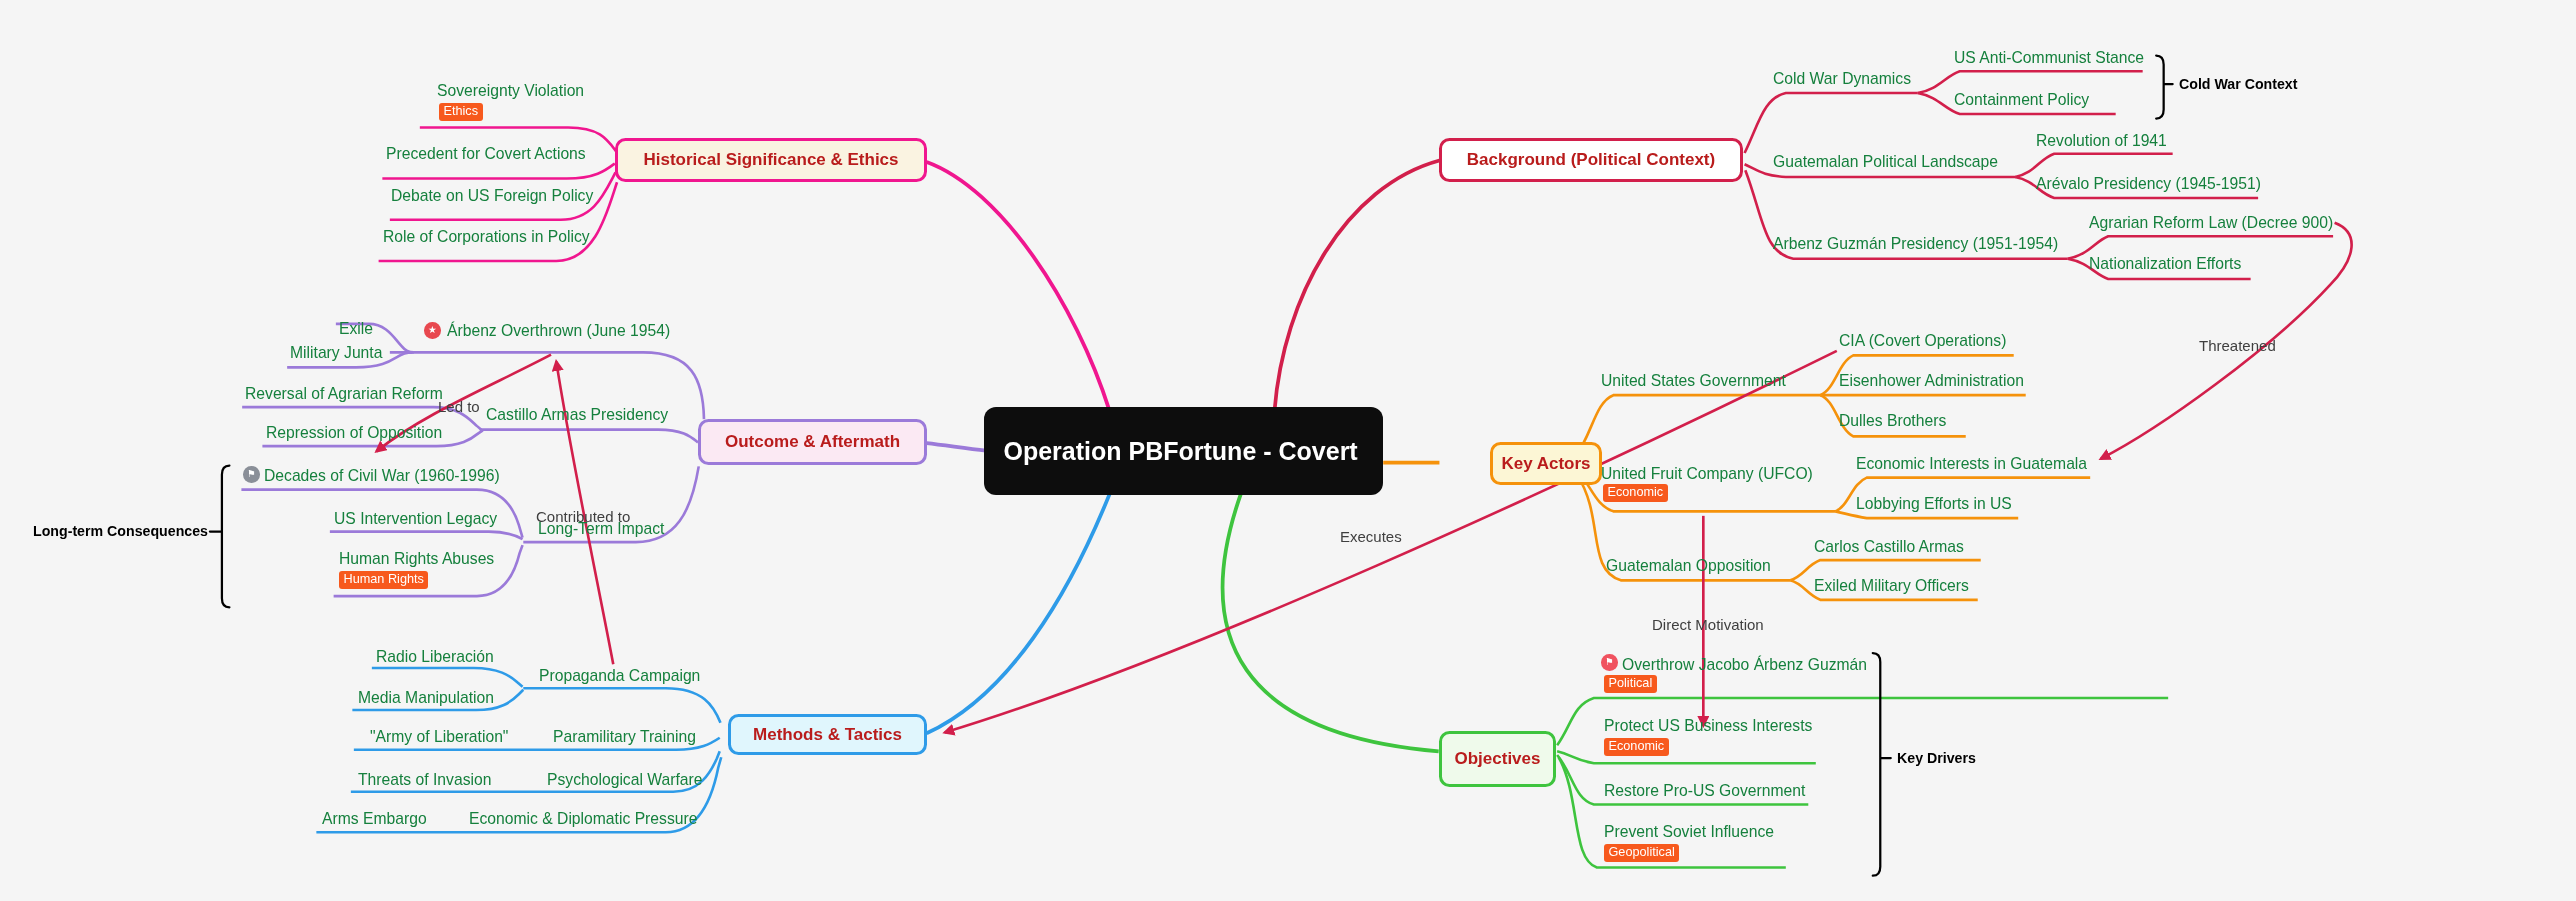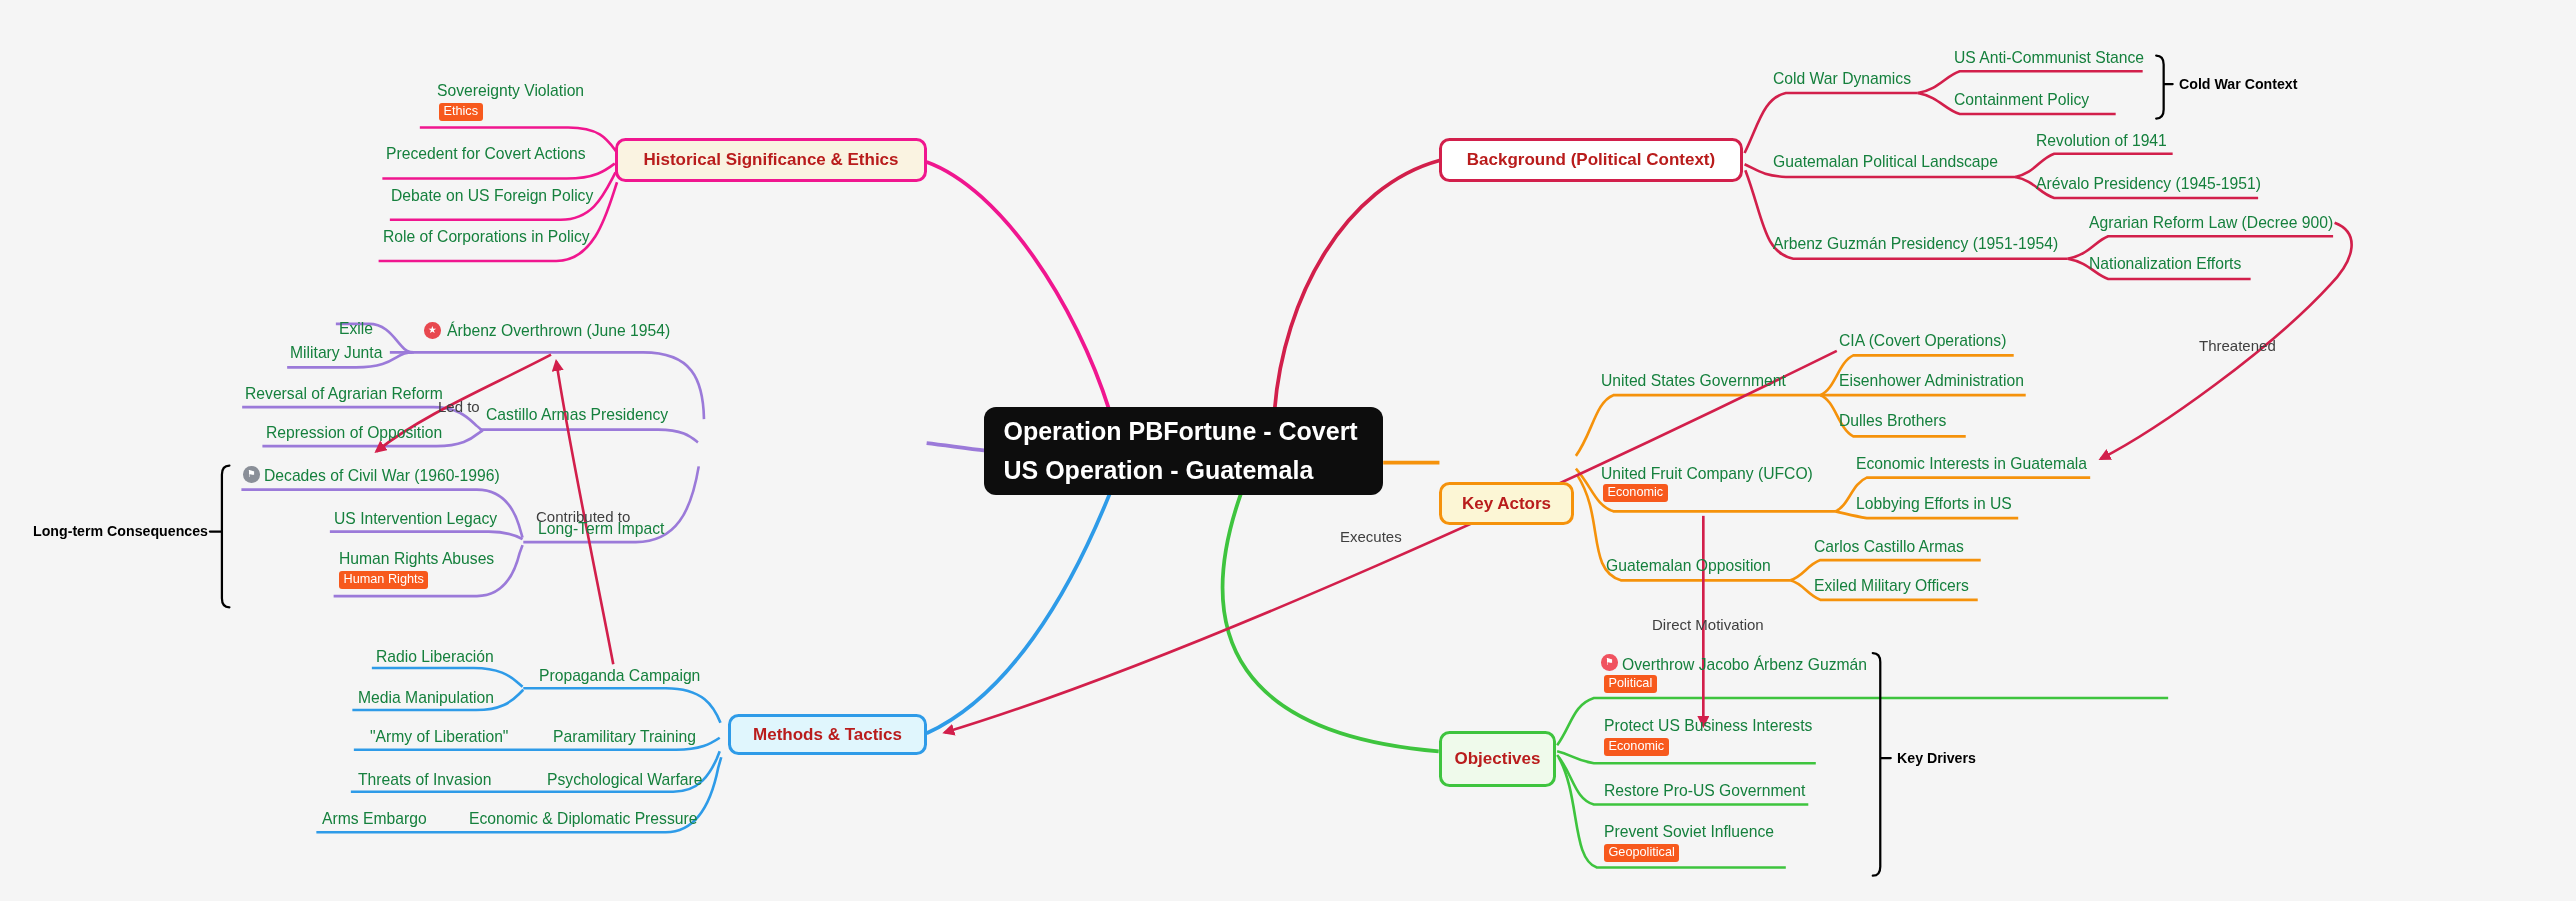--- a/index.html
+++ b/index.html
@@ -113,33 +113,35 @@
     <path d="M 2450,468 C 2080,650 1580,880 1260,977" marker-end="url(#arrow)"></path>
     <path d="M 2272,688 L 2272,968" marker-end="url(#arrow)"></path>
     <path d="M 3114,297 C 3148,310 3142,345 3108,380 C 3030,465 2880,572 2802,612" marker-end="url(#arrow)"></path>
     <path d="M 818,886 C 798,780 760,600 742,482" marker-end="url(#arrow)"></path>
     <path d="M 735,473 C 655,515 565,552 502,602" marker-end="url(#arrow)"></path>
   </g>
 </svg>
 
 <div class="center-node">
   <div>Operation PBFortune - Covert</div>
-  <div>US Operation - Guatemala</div>
 </div>
 
 <div class="node" style="left:615px;top:138px;width:312px;height:44px;background:#faf3e1;border-color:#f0168f;">
       <span>Historical Significance &amp; Ethics</span>
     </div>
+<div class="node" style="left:698px;top:419px;width:229px;height:46px;background:#fbe9f3;border-color:#9b7ad9;">
+      <span>Outcome &amp; Aftermath</span>
+    </div>
 <div class="node" style="left:728px;top:714px;width:199px;height:41px;background:#e0f6fd;border-color:#2e9be8;">
       <span>Methods &amp; Tactics</span>
     </div>
 <div class="node" style="left:1439px;top:138px;width:304px;height:44px;background:#ffffff;border-color:#d21f4b;">
       <span>Background (Political Context)</span>
     </div>
-<div class="node" style="left:1439px;top:442px;width:135px;height:43px;background:#fcf6d5;border-color:#f5920b;margin-top:40px;">
+<div class="node" style="left:1490px;top:442px;width:112px;height:43px;background:#fcf6d5;border-color:#f5920b;">
       <span>Key Actors</span>
     </div>
 <div class="node" style="left:1439px;top:731px;width:117px;height:56px;background:#effaeb;border-color:#3ec43e;">
       <span>Objectives</span>
     </div>
 
 <div class="lbl" style="left:437px;top:82px;">Sovereignty Violation</div>
 <div class="badge" style="left:439px;top:103px;">Ethics</div>
 <div class="lbl" style="left:386px;top:145px;">Precedent for Covert Actions</div>
 <div class="lbl" style="left:391px;top:187px;">Debate on US Foreign Policy</div>

